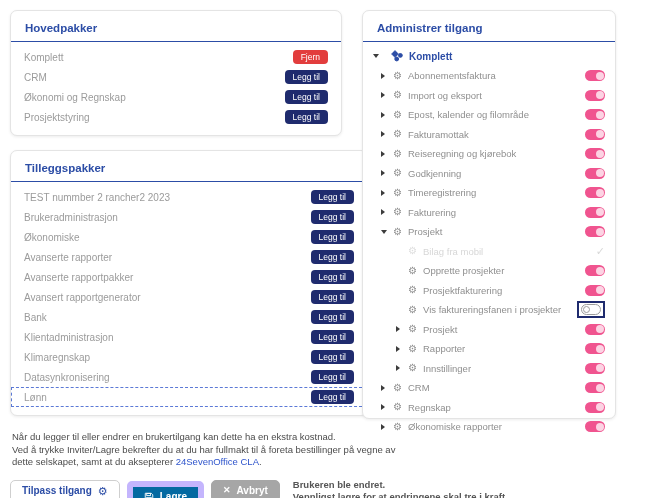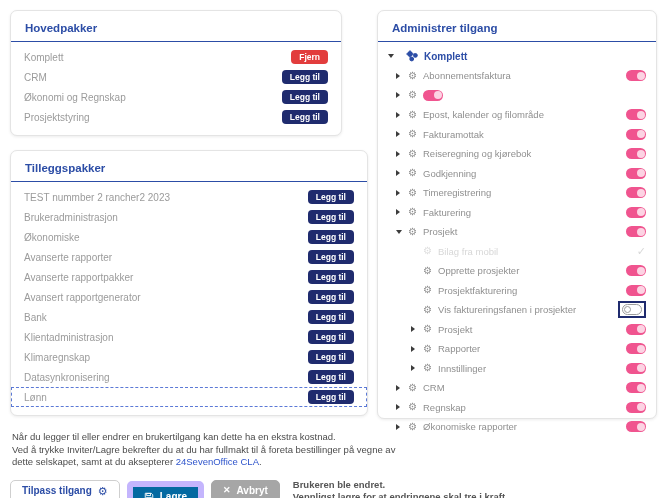--- a/index.html
+++ b/index.html
@@ -6,28 +6,28 @@
   html,body { background:#fff; }
   body { font-family:"Liberation Sans", sans-serif; width:670px; height:498px; position:relative; overflow:hidden; }
 
   .panel { position:absolute; background:#fff; border:1px solid #e4e4e4; border-radius:7px;
            box-shadow:0 1px 3px rgba(0,0,0,.08); }
   .panel-title { font-size:11.5px; font-weight:bold; color:#2c4da6; padding:11px 14px 7px; }
   .panel-divider { border-bottom:1px solid #2c4da6; }
 
   #panel-hovedpakker { left:10px; top:10px;  width:332px; }
   #panel-tillegg     { left:10px; top:150px; width:358px; }
-  #panel-admin       { left:377px; top:10px; width:280px; height:409px; }
+  #panel-admin       { left:362px; top:10px; width:254px; height:409px; }
 
   .pkg-list { padding:5px 0 8px; }
   .pkg-row { display:flex; align-items:center; justify-content:space-between;
              padding:2px 13px; min-height:20px; }
   .pkg-row.focused { outline:1px dashed #5b79d6; outline-offset:-1px;gap:7px; }
   .pkg-label { font-size:10px; color:#9b9b9b; }
-  .pill { font-family:"Liberation Sans", sans-serif; font-size:8.5px; font-weight:bold; color:#fff;
+  .pill { font-family:"Liberation Sans", sans-serif; font-size:8.5px; font-weight:normal; color:#fff;
           border:none; border-radius:4px; padding:3px 8px; cursor:pointer; line-height:1; }
   .pill-add    { background:#1f2b6e; }
   .pill-remove { background:#e23d3d; }
 
   .tree { padding:4px 10px 8px 6px; }
   .tree-row { display:flex; align-items:center; height:19.5px; }
   .tree-row.lvl1 { padding-left:12px; }
   .tree-row.lvl2 { padding-left:27px; }
   .caret-box { width:12px; display:flex; justify-content:flex-start; align-items:center; flex:0 0 12px; }
   .tri-right { width:0; height:0; border-left:4px solid #3c3c3c; border-top:3px solid transparent; border-bottom:3px solid transparent; }
@@ -166,20 +166,21 @@
         <span class="tree-label">Abonnementsfaktura</span>
         <span class="switch on">
           <span class="knob"></span>
         </span>
       </div>
       <div class="tree-row lvl1">
         <span class="caret-box">
           <span class="tri-right"></span>
         </span>
         <span class="gear">⚙</span>
+        <span class="tree-label">Import og eksport</span>
         <span class="switch on">
           <span class="knob"></span>
         </span>
       </div>
       <div class="tree-row lvl1">
         <span class="caret-box">
           <span class="tri-right"></span>
         </span>
         <span class="gear">⚙</span>
         <span class="tree-label">Epost, kalender og filområde</span>

